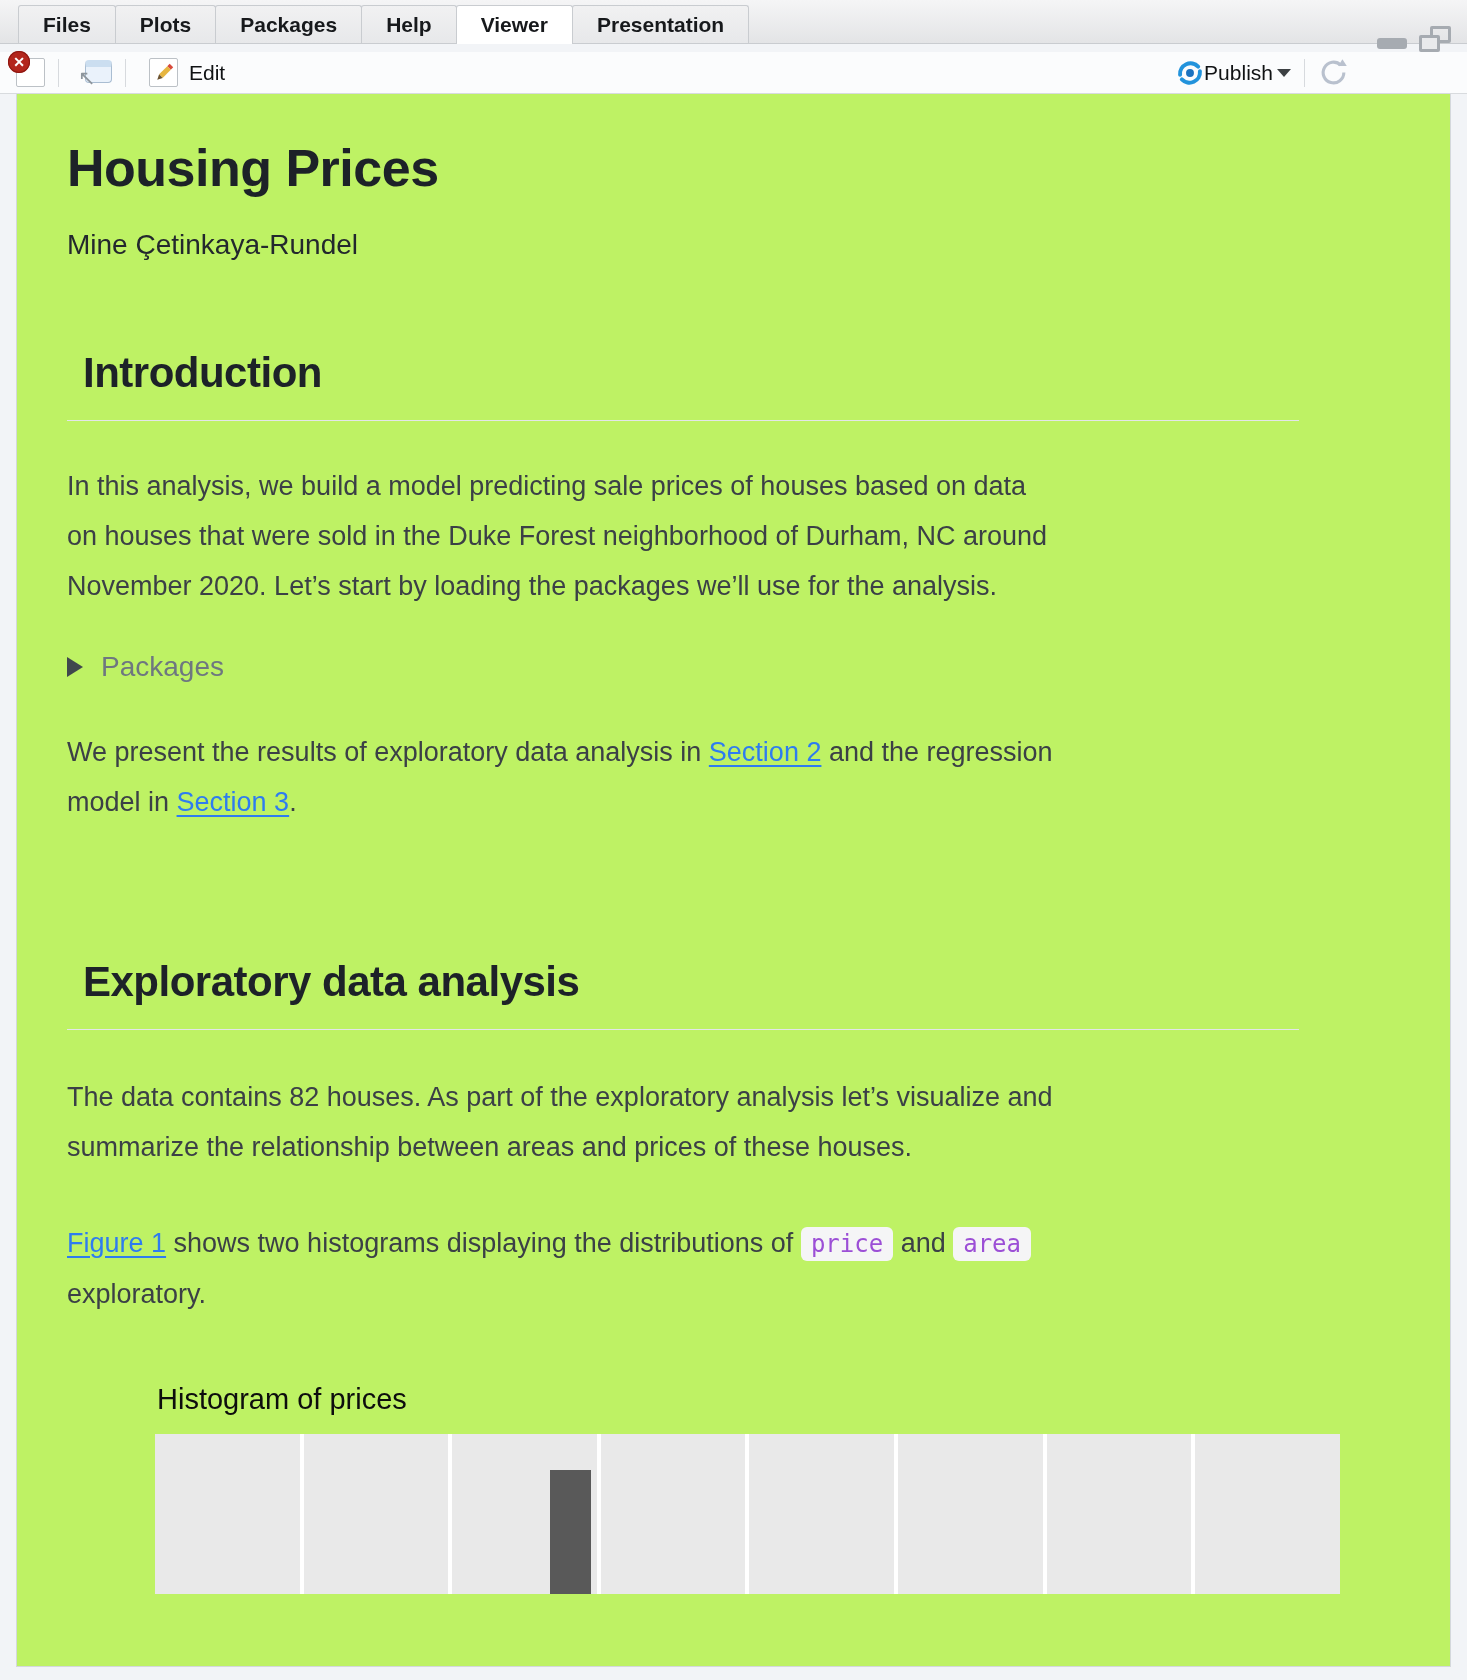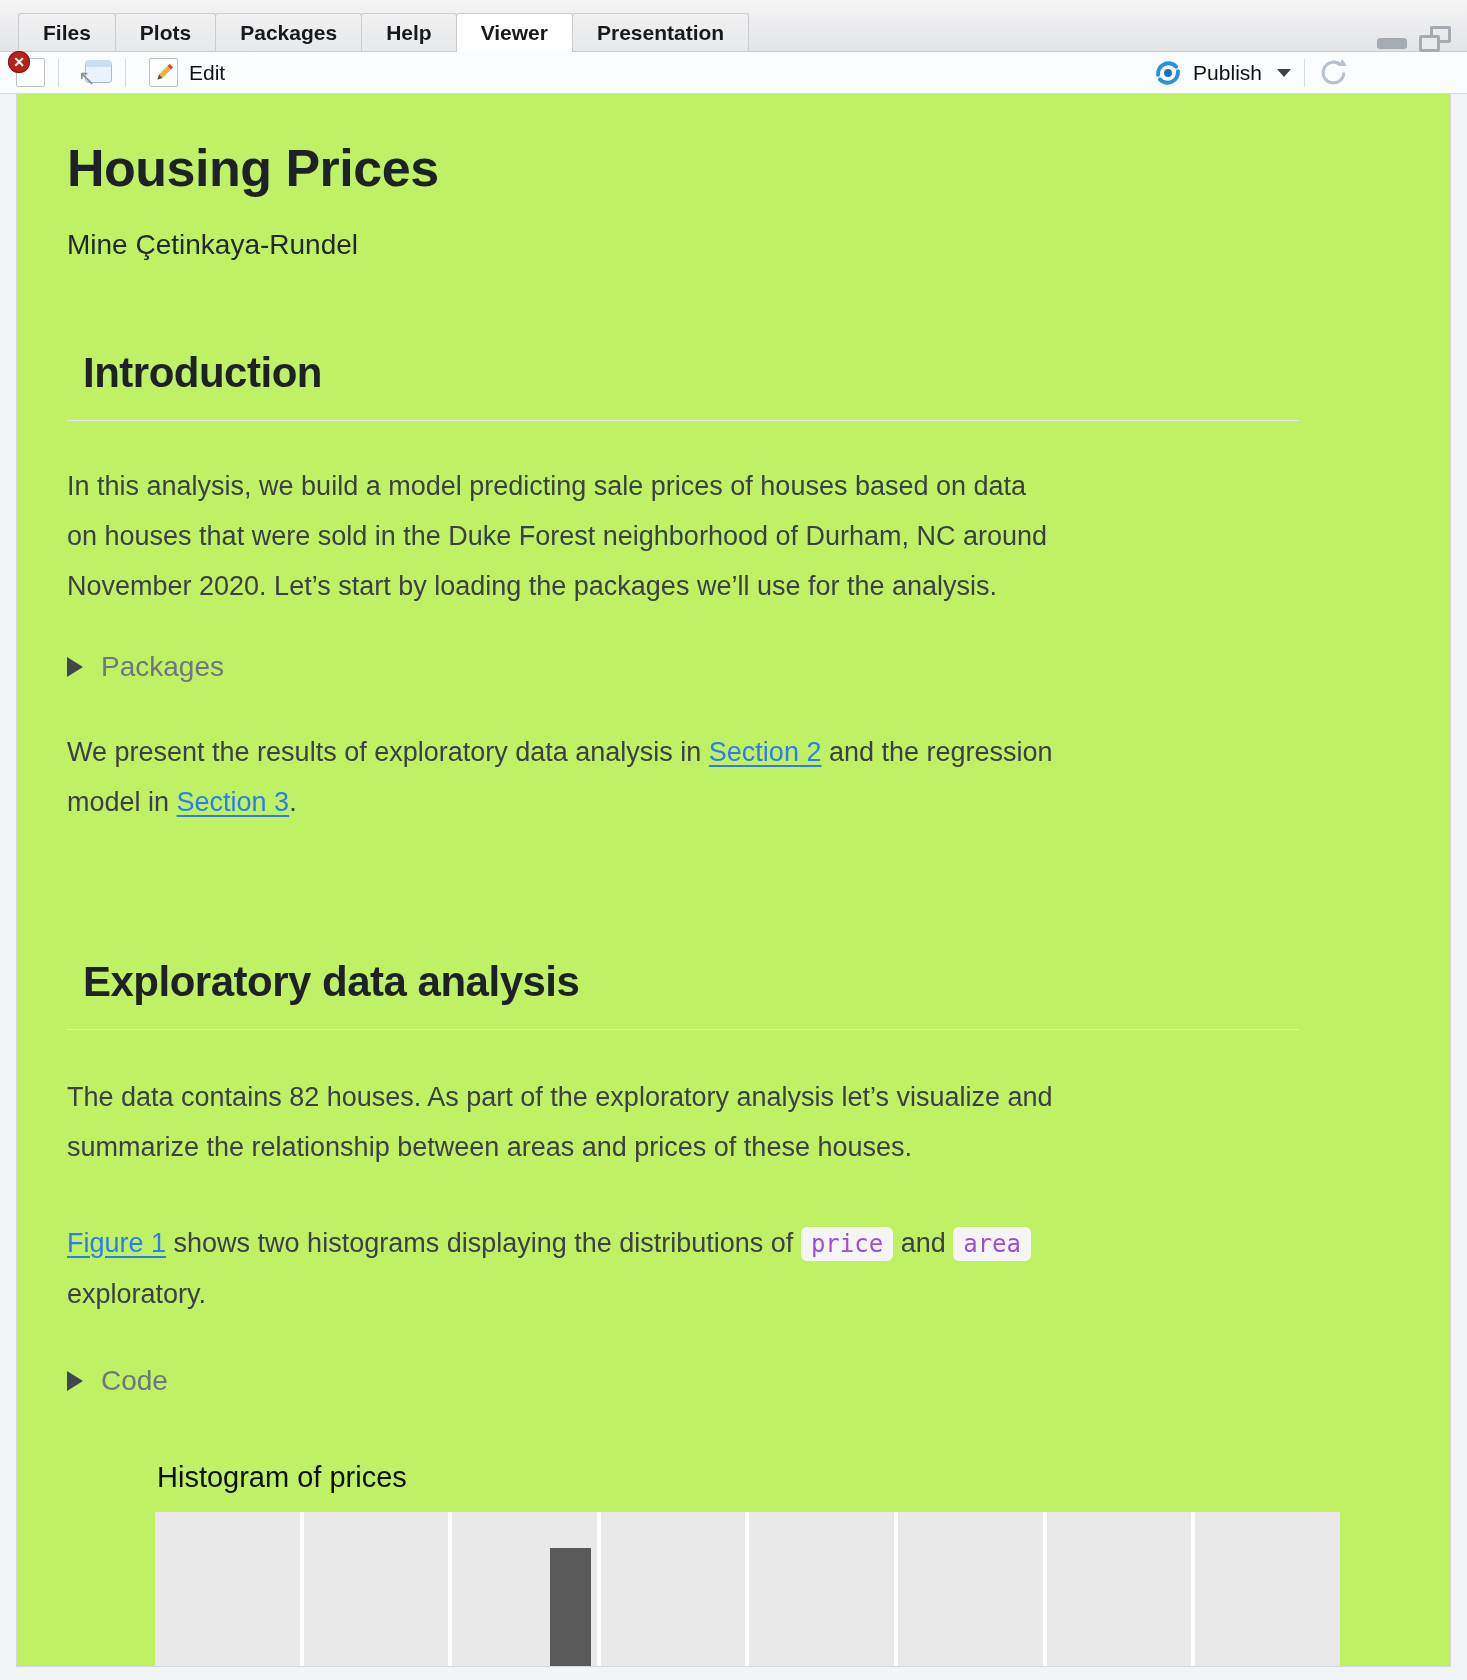--- a/index.html
+++ b/index.html
@@ -5,21 +5,21 @@
   * { box-sizing: border-box; }
   html,body { margin:0; padding:0; }
   body {
     width:1467px; height:1680px; position:relative; overflow:hidden;
     background:#f2f4f7;
     font-family:"Liberation Sans", sans-serif;
   }
 
   
   .tabbar {
-    position:absolute; top:0; left:0; right:0; height:52px;
+    position:absolute; top:0; left:0; right:0; height:44px;
     background:linear-gradient(#f5f5f6,#e3e4e6);
     border-bottom:1px solid #c9ccd0;
     display:flex; align-items:flex-end; padding-left:18px;
   }
   .tab {
     height:38px; display:flex; align-items:center; padding:0 24px;
     font-size:21px; font-weight:700; color:#17191c;
     background:linear-gradient(#f1f1f2,#e7e8ea);
     border:1px solid #c9ccd0; border-bottom:none; margin-right:-1px;
     border-radius:3px 3px 0 0; cursor:default;
@@ -44,21 +44,21 @@
   .close-badge::after { content:"✕"; position:absolute; left:0; top:0; width:22px; height:22px;
     color:#fff; font-size:14px; font-weight:700; line-height:22px; text-align:center; }
   .popout-icon { position:relative; width:32px; height:26px; margin-left:8px; }
   .popout-icon .win { position:absolute; right:0; top:0; width:27px; height:23px; background:#eaf2fb;
     border:1px solid #a9bdd2; border-top:7px solid #cbdef0; border-radius:4px; }
   .popout-icon .arrow { position:absolute; left:-2px; bottom:-4px; font-size:21px; color:#8d959c; }
   .edit-btn { display:flex; align-items:center; gap:11px; margin-left:10px; cursor:default; }
   .btn-label { font-size:21px; color:#101214; }
   .pencil-sq { width:29px; height:29px; background:#fff; border:1px solid #bcc1c6; border-radius:2px;
     display:flex; align-items:center; justify-content:center; }
-  .publish-group { margin-left:auto; display:flex; align-items:center; gap:11px; cursor:default; }
+  .publish-group { margin-left:auto; display:flex; align-items:center; cursor:default; }
   .caret-down { width:0; height:0; border-left:7px solid transparent; border-right:7px solid transparent;
     border-top:8px solid #3c4043; margin-left:4px; }
   .refresh-wrap { display:flex; align-items:center; }
 
   
   .viewer-content {
     position:absolute; left:16px; top:94px; width:1435px; height:1573px;
     background:#bef264; border:1px solid #d4d8dc; border-top:none; overflow:hidden;
   }
   .page { padding:44px 0 0 50px; width:1284px; }
@@ -194,24 +194,20 @@
 
     <p class="para pre-lines p3">The data contains 82 houses. As part of the exploratory analysis let’s visualize and
 summarize the relationship between areas and prices of these houses.</p>
 
 
     <p class="para p4">
       <a class="link">Figure 1</a><span> shows two histograms displaying the distributions of </span><code class="code-chip">price</code><span> and </span><code class="code-chip">area</code><br>
       <span>exploratory.</span>
     </p>
 
-    <div class="disclosure code-disc">
-      <span class="tri"></span>
-      <span>Code</span>
-    </div>
 
     <div class="fig">
       <div class="fig-title">Histogram of prices</div>
       <div class="plot-band">
         <div class="hist-bar"></div>
       </div>
     </div>
 
   </div>
 </div>

